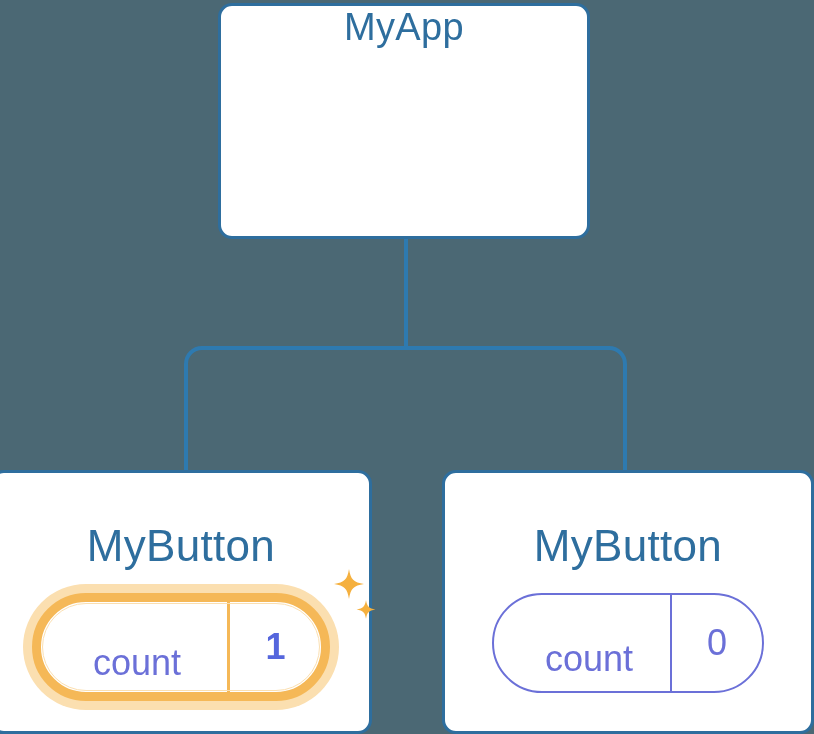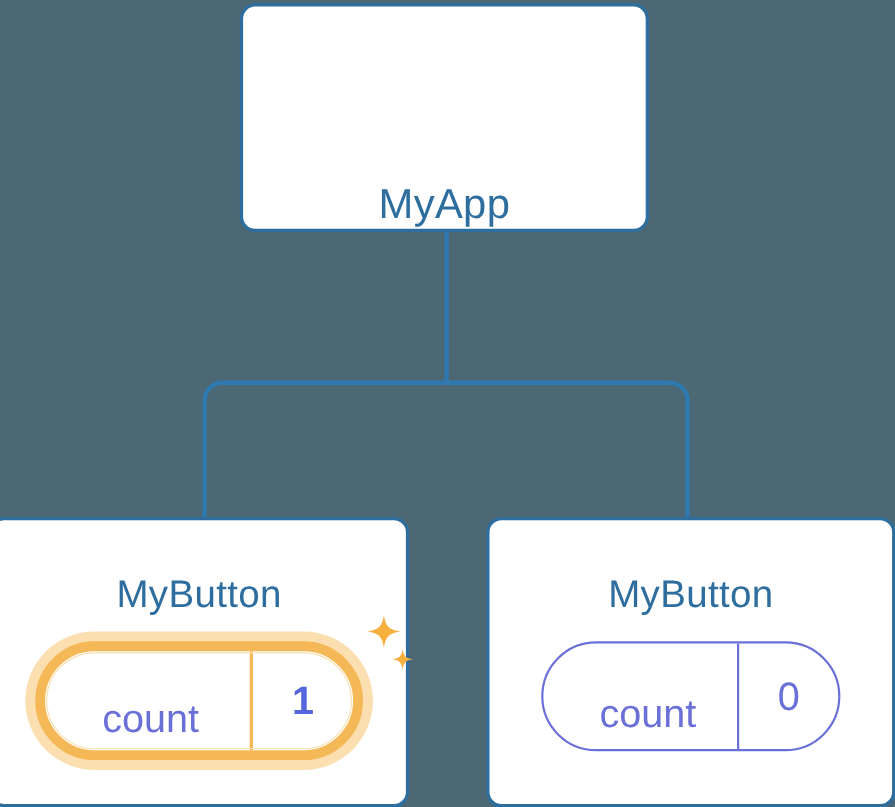--- a/index.html
+++ b/index.html
@@ -34,23 +34,23 @@
     position: absolute;
     background: #ffffff;
     border: 3px solid #2e6e9e;
     border-radius: 14px;
     box-sizing: border-box;
   }
   .card-root {
     left: 218px;
     top: 3px;
     width: 372px;
-    height: 208px;
+    height: 236px;
     display: flex;
-    align-items: flex-end;
+    align-items: flex-start;
     justify-content: center;
   }
   .card-title-root {
     color: #2e6e9e;
     font-size: 38px;
     font-weight: 400;
     letter-spacing: 0.3px;
   }
 
   .card-child {
@@ -63,21 +63,21 @@
   .card-left {
     left: -10px;
     width: 382px;
   }
   .card-right {
     left: 442px;
     width: 372px;
   }
   .card-title {
     color: #2e6e9e;
-    font-size: 35px;
+    font-size: 44px;
     font-weight: 400;
     letter-spacing: 0.3px;
     margin-top: 48px;
   }
 
   
   .pill-wrap {
     position: relative;
     margin-top: 22px;
   }

